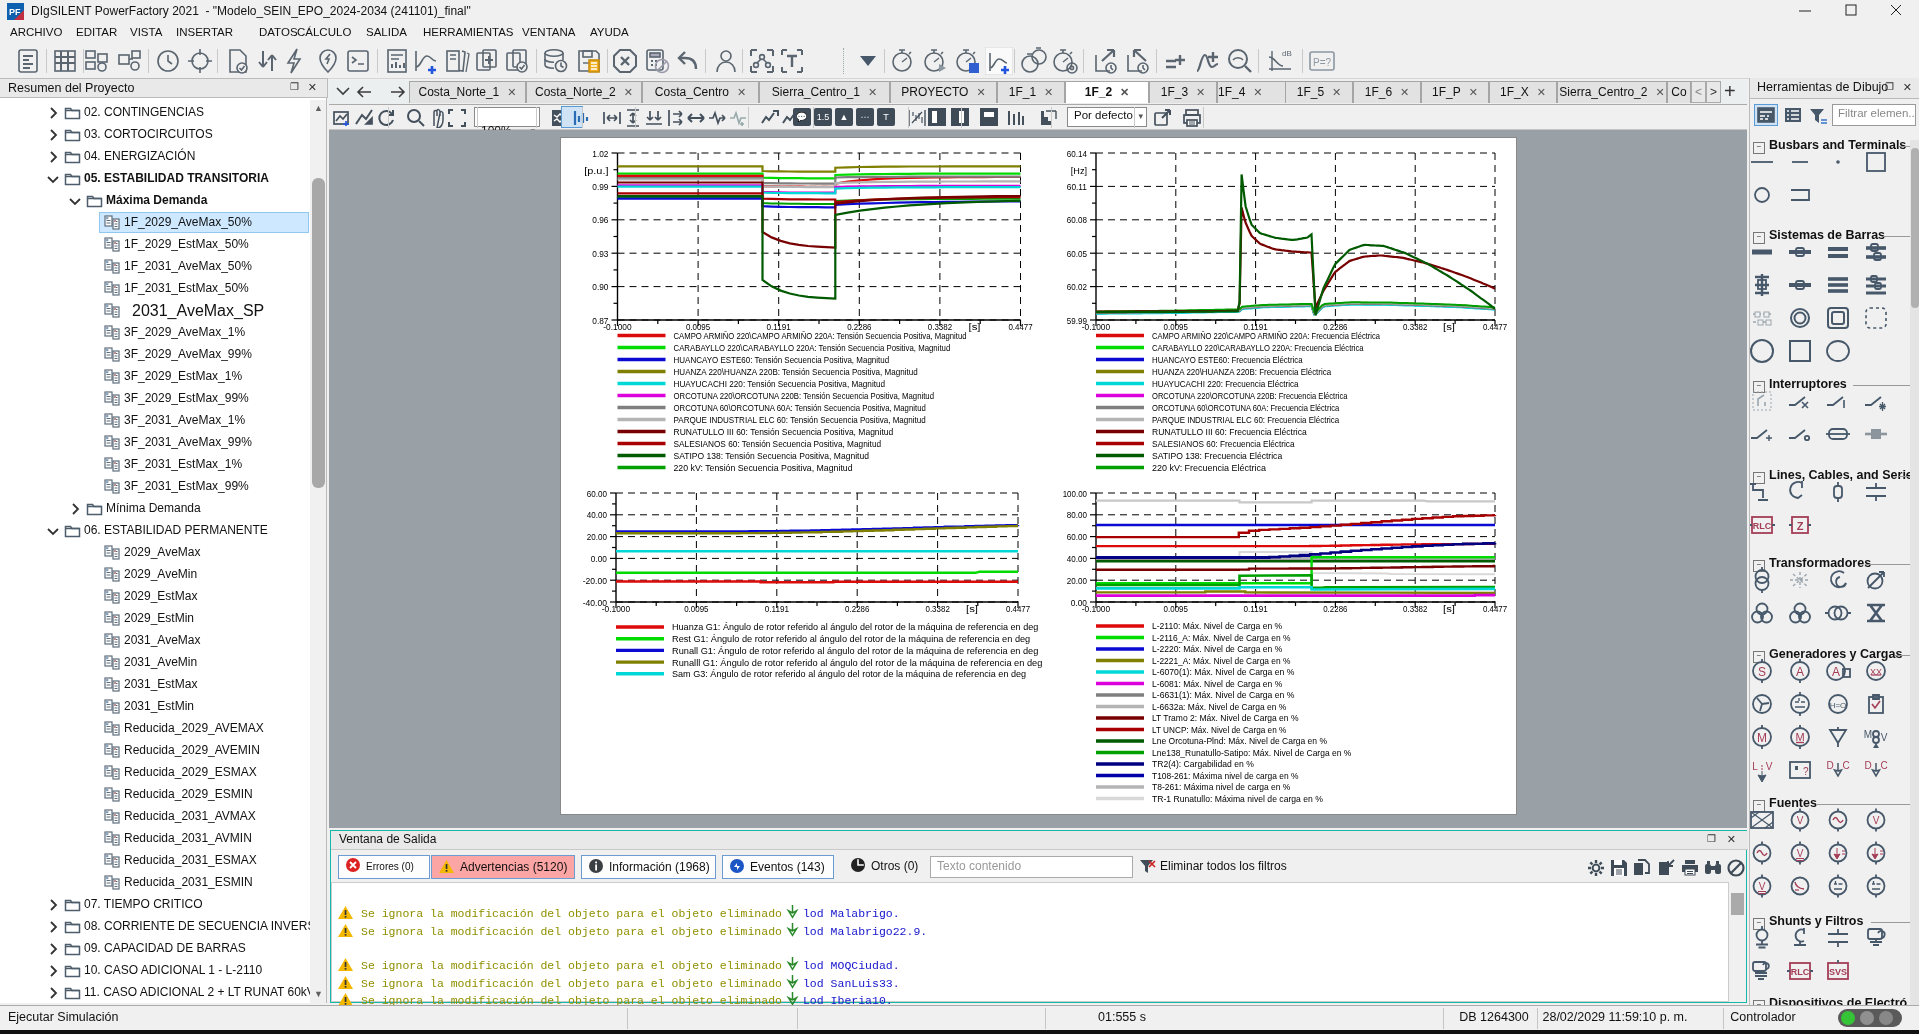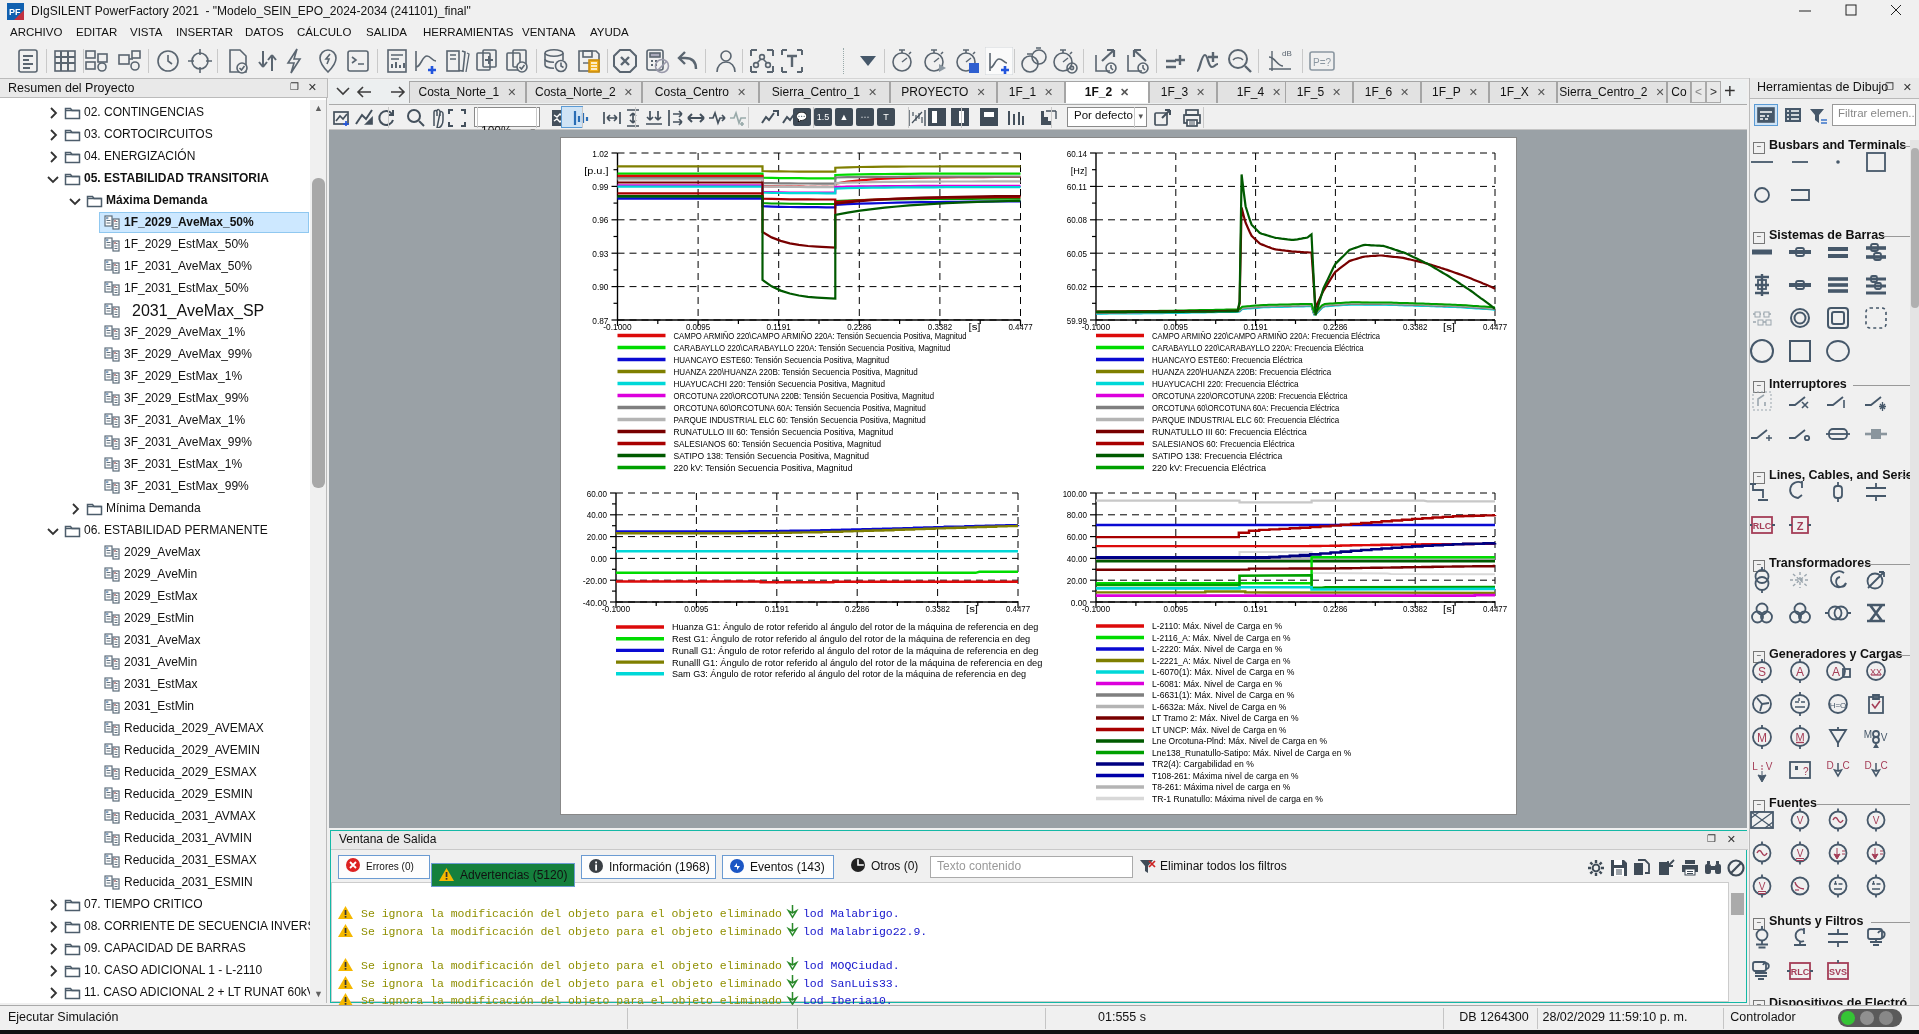--- a/index.html
+++ b/index.html
@@ -15,21 +15,21 @@
       <path d="M4 11h12"></path>
       <rect x="51" y="5" width="10" height="10"></rect>
       <path d="M96 5l10 10M106 5L96 15"></path>
     </svg>
 </div>
 <div class="abs" style="left:0;top:22px;width:1919px;height:22px;background:#f0f0f0;font-size:11.5px">
     <span style="position:absolute;left:10px;top:4px">ARCHIVO</span>
     <span style="position:absolute;left:76px;top:4px">EDITAR</span>
     <span style="position:absolute;left:130px;top:4px">VISTA</span>
     <span style="position:absolute;left:176px;top:4px">INSERTAR</span>
-    <span style="position:absolute;left:245px;top:4px">DATOS</span>
+    <span style="position:absolute;left:259px;top:4px">DATOS</span>
     <span style="position:absolute;left:297px;top:4px">CÁLCULO</span>
     <span style="position:absolute;left:366px;top:4px">SALIDA</span>
     <span style="position:absolute;left:423px;top:4px">HERRAMIENTAS</span>
     <span style="position:absolute;left:522px;top:4px">VENTANA</span>
     <span style="position:absolute;left:590px;top:4px">AYUDA</span>
   </div>
 <div class="abs" style="left:0;top:44px;width:1919px;height:34px;background:#f0f0f0;border-bottom:1px solid #d5d5d5">
     <svg style="position:absolute;left:14px;top:3px" width="28" height="28" viewBox="0 0 28 28" fill="none" stroke="#5a6570" stroke-width="1.6">
       <rect x="5" y="3" width="18" height="22" rx="2"></rect>
       <path d="M9 9h10M9 13h6M9 17h10M9 21h7" stroke-width="2"></path>
@@ -283,21 +283,21 @@
         </svg>
         <div style="position:absolute;left:106px;top:112px;height:21px;line-height:21px;font-weight:bold;font-size:12px;white-space:nowrap">Máxima Demanda</div>
         <svg style="position:absolute;left:104px;top:137px" width="16" height="16" viewBox="0 0 16 16" fill="none" stroke="#5d6d7b" stroke-width="1.2">
           <rect x="1" y="1" width="7" height="10" fill="#fff"></rect>
           <rect x="9" y="4" width="6" height="10" fill="#fff"></rect>
           <path d="M2.5 3h2M2.5 5.5h4M2.5 8h4" stroke-width="1"></path>
           <path d="M10.5 6.5h3M10.5 9h3M10.5 11.5h3" stroke-width="1"></path>
           <rect x="2" y="2.2" width="2" height="2" fill="#7f9fc0" stroke="none"></rect>
           <rect x="10" y="5" width="2" height="2" fill="#c09090" stroke="none"></rect>
         </svg>
-        <div style="position:absolute;left:124px;top:134px;height:21px;line-height:21px;font-weight:bold;font-size:12px;white-space:nowrap">1F_2029_AveMax_50%</div>
+        <div style="position:absolute;left:124px;top:134px;height:21px;line-height:21px;font-weight:normal;font-size:12px;white-space:nowrap">1F_2029_AveMax_50%</div>
         <svg style="position:absolute;left:104px;top:159px" width="16" height="16" viewBox="0 0 16 16" fill="none" stroke="#5d6d7b" stroke-width="1.2">
           <rect x="1" y="1" width="7" height="10" fill="#fff"></rect>
           <rect x="9" y="4" width="6" height="10" fill="#fff"></rect>
           <path d="M2.5 3h2M2.5 5.5h4M2.5 8h4" stroke-width="1"></path>
           <path d="M10.5 6.5h3M10.5 9h3M10.5 11.5h3" stroke-width="1"></path>
           <rect x="2" y="2.2" width="2" height="2" fill="#7f9fc0" stroke="none"></rect>
           <rect x="10" y="5" width="2" height="2" fill="#c09090" stroke="none"></rect>
         </svg>
         <div style="position:absolute;left:124px;top:156px;height:21px;line-height:21px;font-size:12px;white-space:nowrap">1F_2029_EstMax_50%</div>
         <svg style="position:absolute;left:104px;top:181px" width="16" height="16" viewBox="0 0 16 16" fill="none" stroke="#5d6d7b" stroke-width="1.2">
@@ -610,21 +610,21 @@
 <div class="abs" style="left:329px;top:78px;width:1418px;height:927px">
  <div class="abs" style="left:0;top:2px;width:1418px;height:25px;background:#eceff0;border-bottom:1px solid #aaa;box-sizing:border-box">
       <div style="position:absolute;left:80px;top:1px;width:117px;height:22px;background:#e2e2e2;border:1px solid #a5a5a5;border-bottom:none;box-sizing:border-box;text-align:center;line-height:21px;font-size:12px;white-space:nowrap;overflow:hidden">Costa_Norte_1<span style="color:#555;font-size:11px;margin-left:8px">✕</span></div>
       <div style="position:absolute;left:197px;top:1px;width:116px;height:22px;background:#e2e2e2;border:1px solid #a5a5a5;border-bottom:none;box-sizing:border-box;text-align:center;line-height:21px;font-size:12px;white-space:nowrap;overflow:hidden">Costa_Norte_2<span style="color:#555;font-size:11px;margin-left:8px">✕</span></div>
       <div style="position:absolute;left:313px;top:1px;width:117px;height:22px;background:#e2e2e2;border:1px solid #a5a5a5;border-bottom:none;box-sizing:border-box;text-align:center;line-height:21px;font-size:12px;white-space:nowrap;overflow:hidden">Costa_Centro<span style="color:#555;font-size:11px;margin-left:8px">✕</span></div>
       <div style="position:absolute;left:430px;top:1px;width:131px;height:22px;background:#e2e2e2;border:1px solid #a5a5a5;border-bottom:none;box-sizing:border-box;text-align:center;line-height:21px;font-size:12px;white-space:nowrap;overflow:hidden">Sierra_Centro_1<span style="color:#555;font-size:11px;margin-left:8px">✕</span></div>
       <div style="position:absolute;left:561px;top:1px;width:107px;height:22px;background:#e2e2e2;border:1px solid #a5a5a5;border-bottom:none;box-sizing:border-box;text-align:center;line-height:21px;font-size:12px;white-space:nowrap;overflow:hidden">PROYECTO<span style="color:#555;font-size:11px;margin-left:8px">✕</span></div>
       <div style="position:absolute;left:668px;top:1px;width:68px;height:22px;background:#e2e2e2;border:1px solid #a5a5a5;border-bottom:none;box-sizing:border-box;text-align:center;line-height:21px;font-size:12px;white-space:nowrap;overflow:hidden">1F_1<span style="color:#555;font-size:11px;margin-left:8px">✕</span></div>
       <div style="position:absolute;left:736px;top:1px;width:84px;height:22px;background:#fff;border:1px solid #a5a5a5;border-bottom:none;box-sizing:border-box;text-align:center;line-height:21px;font-size:12px;font-weight:bold;white-space:nowrap;overflow:hidden">1F_2<span style="color:#555;font-size:11px;margin-left:8px">✕</span></div>
       <div style="position:absolute;left:820px;top:1px;width:68px;height:22px;background:#e2e2e2;border:1px solid #a5a5a5;border-bottom:none;box-sizing:border-box;text-align:center;line-height:21px;font-size:12px;white-space:nowrap;overflow:hidden">1F_3<span style="color:#555;font-size:11px;margin-left:8px">✕</span></div>
-      <div style="position:absolute;left:888px;top:1px;width:84px;height:22px;background:#e2e2e2;border:1px solid #a5a5a5;border-bottom:none;box-sizing:border-box;text-align:center;line-height:21px;font-size:12px;white-space:nowrap;overflow:hidden">1F_4<span style="color:#555;font-size:11px;margin-left:8px">✕</span></div>
+      <div style="position:absolute;left:888px;top:1px;width:84px;height:22px;background:#e2e2e2;border:1px solid #a5a5a5;border-bottom:none;box-sizing:border-box;text-align:left;line-height:21px;font-size:12px;white-space:nowrap;overflow:hidden">1F_4<span style="color:#555;font-size:11px;margin-left:8px">✕</span></div>
       <div style="position:absolute;left:956px;top:1px;width:68px;height:22px;background:#e2e2e2;border:1px solid #a5a5a5;border-bottom:none;box-sizing:border-box;text-align:center;line-height:21px;font-size:12px;white-space:nowrap;overflow:hidden">1F_5<span style="color:#555;font-size:11px;margin-left:8px">✕</span></div>
       <div style="position:absolute;left:1024px;top:1px;width:68px;height:22px;background:#e2e2e2;border:1px solid #a5a5a5;border-bottom:none;box-sizing:border-box;text-align:center;line-height:21px;font-size:12px;white-space:nowrap;overflow:hidden">1F_6<span style="color:#555;font-size:11px;margin-left:8px">✕</span></div>
       <div style="position:absolute;left:1092px;top:1px;width:68px;height:22px;background:#e2e2e2;border:1px solid #a5a5a5;border-bottom:none;box-sizing:border-box;text-align:center;line-height:21px;font-size:12px;white-space:nowrap;overflow:hidden">1F_P<span style="color:#555;font-size:11px;margin-left:8px">✕</span></div>
       <div style="position:absolute;left:1160px;top:1px;width:68px;height:22px;background:#e2e2e2;border:1px solid #a5a5a5;border-bottom:none;box-sizing:border-box;text-align:center;line-height:21px;font-size:12px;white-space:nowrap;overflow:hidden">1F_X<span style="color:#555;font-size:11px;margin-left:8px">✕</span></div>
       <div style="position:absolute;left:1228px;top:1px;width:110px;height:22px;background:#e2e2e2;border:1px solid #a5a5a5;border-bottom:none;box-sizing:border-box;text-align:center;line-height:21px;font-size:12px;white-space:nowrap;overflow:hidden">Sierra_Centro_2<span style="color:#555;font-size:11px;margin-left:8px">✕</span></div>
       <div style="position:absolute;left:1338px;top:1px;width:24px;height:22px;background:#e2e2e2;border:1px solid #a5a5a5;border-bottom:none;box-sizing:border-box;text-align:center;line-height:21px;font-size:12px;white-space:nowrap;overflow:hidden">Co</div>
       <svg style="position:absolute;left:6px;top:4px" width="78" height="16" viewBox="0 0 78 16" fill="none" stroke="#3c3c3c" stroke-width="1.6">
         <path d="M2 4l6 6 6-6"></path>
         <path d="M36 8H24m4-5l-5 5 5 5"></path>
         <path d="M56 8h12m-4-5l5 5-5 5"></path>
@@ -1078,21 +1078,21 @@
  </div>
  <div class="abs" style="left:1px;top:752px;width:1417px;height:173px;background:#f0f0f0;border:1px solid #14b8a6;box-sizing:border-box">
    <div class="abs" style="left:0;top:51px;width:1398px;height:120px;background:#fff;border:1px solid #ccc;box-sizing:border-box"></div>
    <div class="abs" style="left:1398px;top:51px;width:17px;height:120px;background:#f0f0f0"></div>
    <div class="abs" style="left:1400px;top:62px;width:13px;height:22px;background:#aaa"></div>
    <div style="position:absolute;left:0;top:0;width:1417px;height:19px;background:#e9e9e9;border-bottom:1px solid #c9c9c9;font-size:12px;padding:1px 0 0 8px;box-sizing:border-box">Ventana de Salida<span style="position:absolute;right:32px;top:2px;font-size:10px;color:#333">❐</span><span style="position:absolute;right:12px;top:2px;font-size:11px;color:#333">✕</span></div>
       <div style="position:absolute;left:7px;top:24px;width:92px;height:24px;background:#fdfdfd;border:1px solid #6b9bd2;box-sizing:border-box;font-size:10px;line-height:22px;padding-left:7px;white-space:nowrap"><svg width="14" height="14" viewBox="0 0 14 14" style="vertical-align:-2px">
           <circle cx="7" cy="7" r="7" fill="#d22"></circle>
           <path d="M4 4l6 6M10 4l-6 6" stroke="#fff" stroke-width="1.8"></path>
         </svg><span style="margin-left:6px">Errores (0)</span></div>
-      <div style="position:absolute;left:100px;top:32px;width:144px;height:24px;background:#15803d;border:1px solid #6b9bd2;box-sizing:border-box;font-size:12px;line-height:22px;padding-left:7px;white-space:nowrap"><svg width="15" height="13" viewBox="0 0 15 13" style="vertical-align:-2px">
+      <div style="position:absolute;left:100px;top:24px;width:144px;height:24px;background:#fca5a5;border:1px solid #6b9bd2;box-sizing:border-box;font-size:12px;line-height:22px;padding-left:7px;white-space:nowrap"><svg width="15" height="13" viewBox="0 0 15 13" style="vertical-align:-2px">
           <path d="M7.5 0L15 13H0z" fill="#f5b800"></path>
           <rect x="6.7" y="4" width="1.7" height="5" fill="#333"></rect>
           <rect x="6.7" y="10" width="1.7" height="1.7" fill="#333"></rect>
         </svg><span style="margin-left:6px">Advertencias (5120)</span></div>
       <div style="position:absolute;left:250px;top:24px;width:135px;height:24px;background:#fdfdfd;border:1px solid #6b9bd2;box-sizing:border-box;font-size:12px;line-height:22px;padding-left:7px;white-space:nowrap"><svg width="14" height="14" viewBox="0 0 14 14" style="vertical-align:-2px">
           <circle cx="7" cy="7" r="7" fill="#3a3f44"></circle>
           <rect x="6.2" y="5.5" width="1.8" height="6" fill="#fff"></rect>
           <rect x="6.2" y="2.5" width="1.8" height="1.8" fill="#fff"></rect>
         </svg><span style="margin-left:6px">Información (1968)</span></div>
       <div style="position:absolute;left:391px;top:24px;width:112px;height:24px;background:#fdfdfd;border:1px solid #6b9bd2;box-sizing:border-box;font-size:12px;line-height:22px;padding-left:7px;white-space:nowrap"><svg width="14" height="14" viewBox="0 0 14 14" style="vertical-align:-2px">

